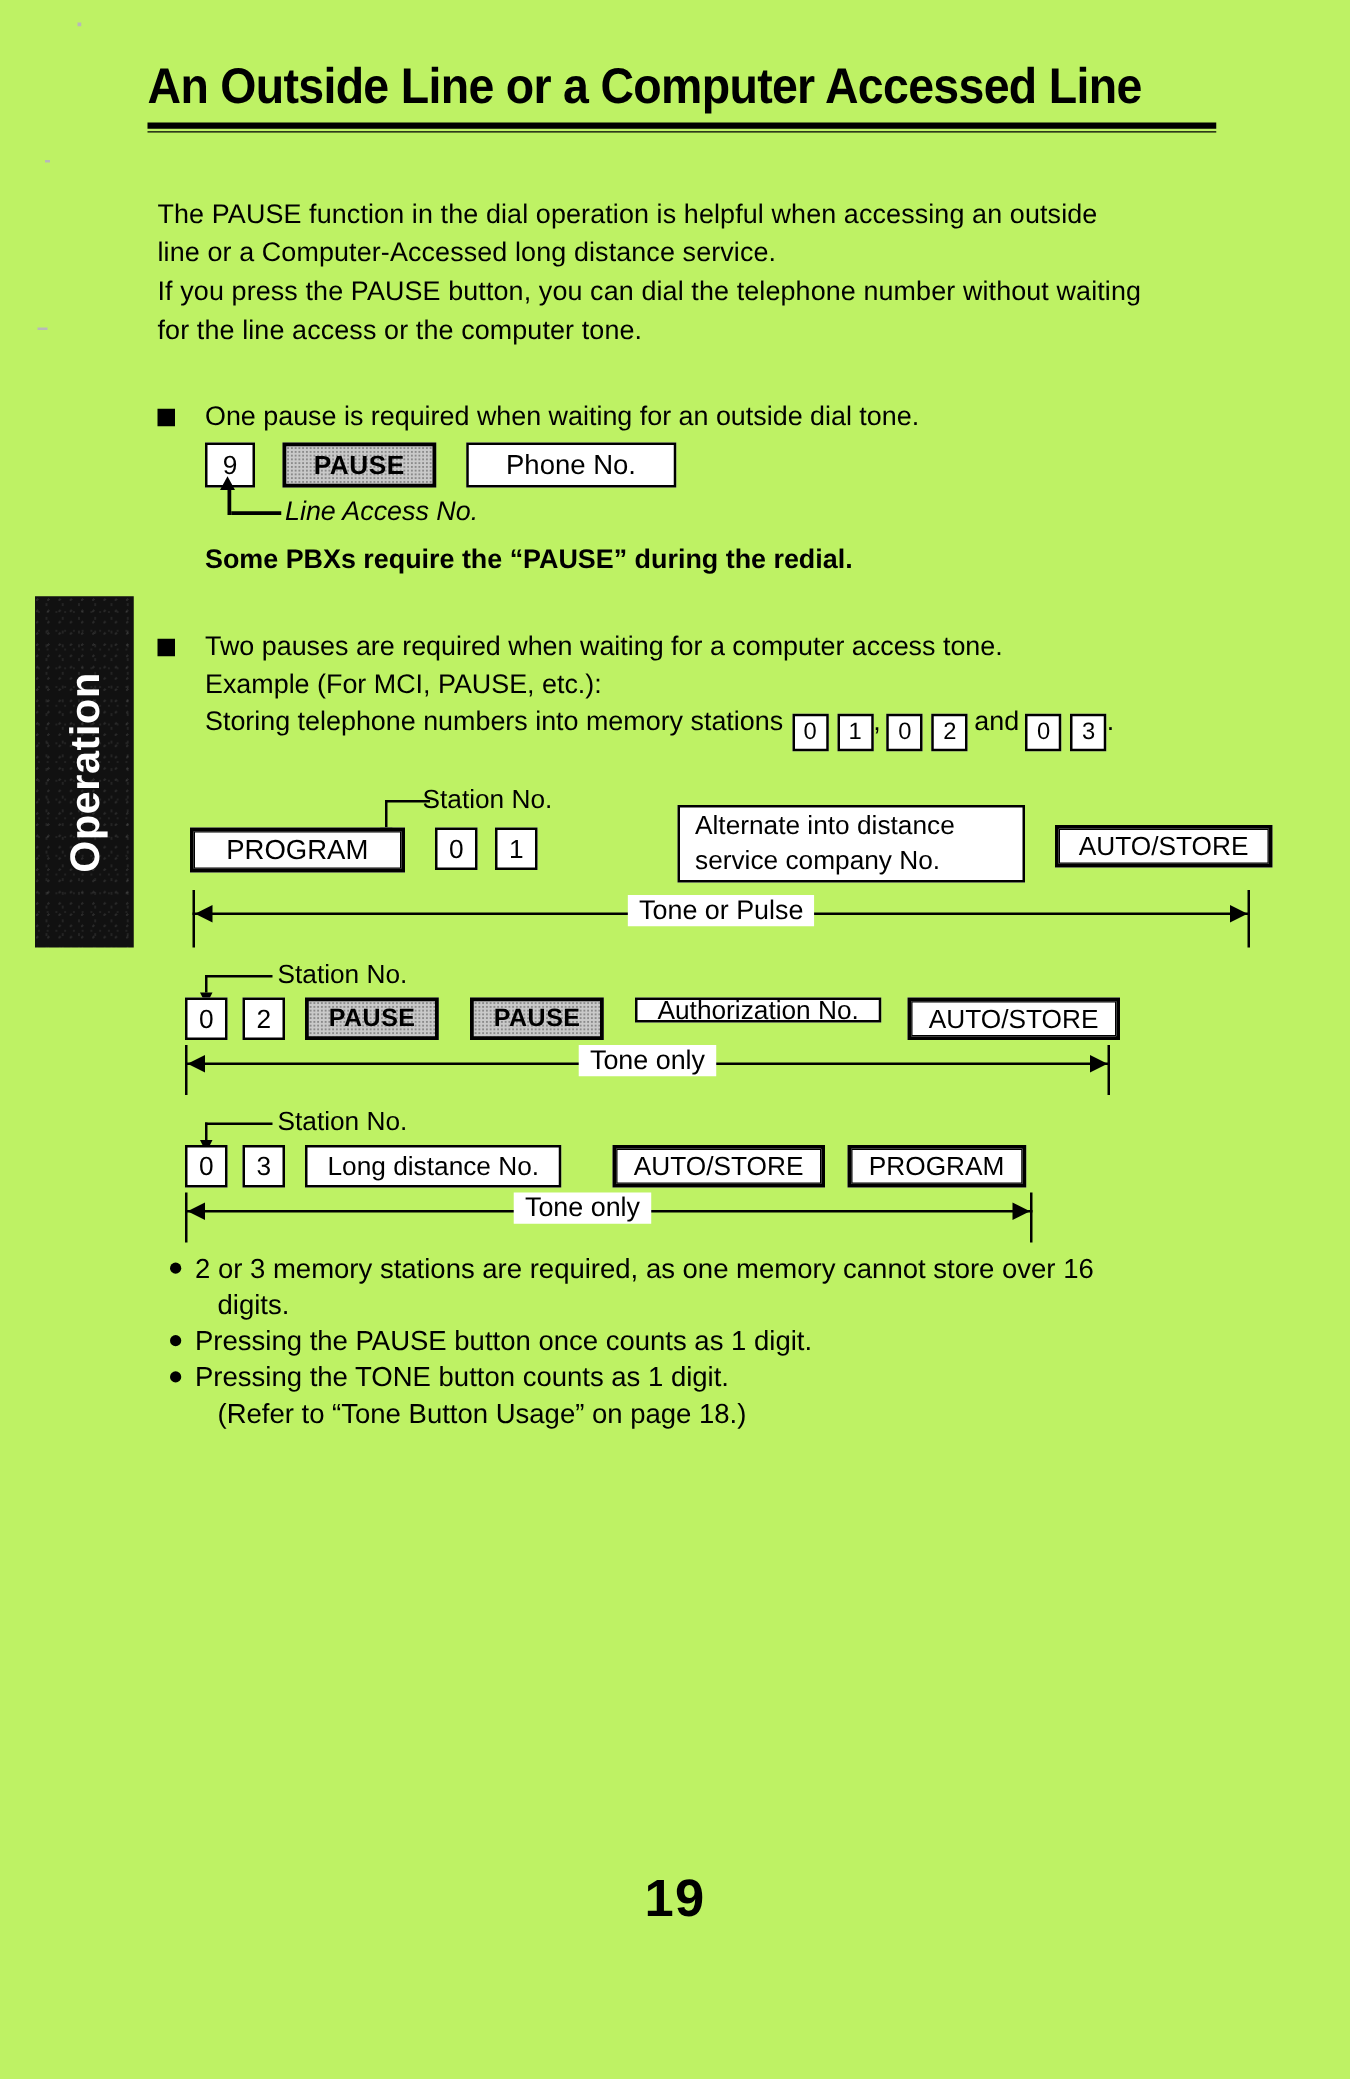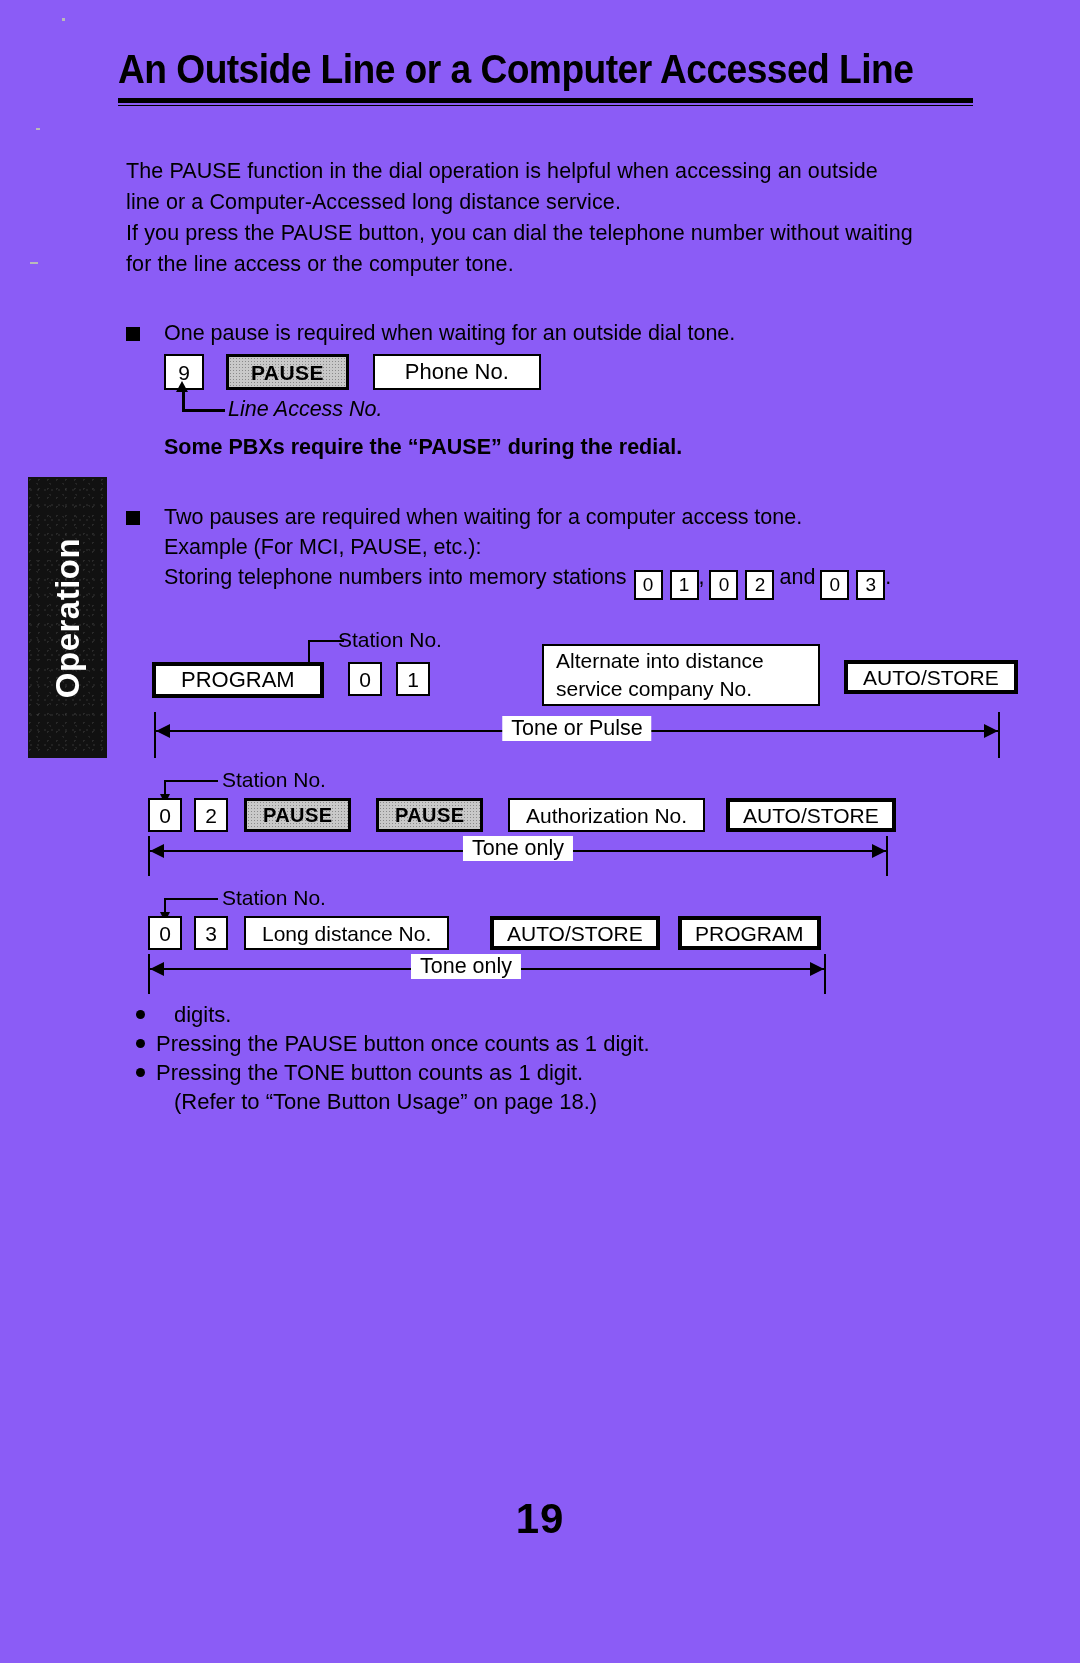--- a/index.html
+++ b/index.html
@@ -13,21 +13,21 @@
     position: relative;
     font-family: "Liberation Sans", sans-serif;
     color: #000000;
     overflow: hidden;
   }
 
   
   #page {
     position: absolute;
     inset: 0;
-    background: #8b5cf6;
+    background: #bef264;
   }
 
   
   .title-block {
     position: absolute;
     left: 118px;
     top: 48px;
     width: 855px;
   }
   .page-title {
@@ -428,21 +428,21 @@
       <span class="st-elbow" style="left:38px;top:10px;width:54px;">
         <span class="h" style="width:54px;"></span>
         <span class="v" style="height:14px;"></span>
         <span class="ar" style="left:-4px;top:14px;"></span>
       </span>
 
       <span class="kbox digit" style="position:absolute;left:22px;top:28px;">0</span>
       <span class="kbox digit" style="position:absolute;left:68px;top:28px;">2</span>
       <span class="kbox shaded" style="position:absolute;left:118px;top:28px;height:34px;padding:0 16px;font-size:20px;">PAUSE</span>
       <span class="kbox shaded" style="position:absolute;left:250px;top:28px;height:34px;padding:0 16px;font-size:20px;">PAUSE</span>
-      <span class="kbox" style="position:absolute;left:382px;top:28px;height:34px;padding:0 16px;font-size:21px;border-width:2px;">Authorization No.</span>
+      <span class="kbox" style="position:absolute;left:382px;top:28px;height:20px;padding:0 16px;font-size:21px;border-width:2px;">Authorization No.</span>
       <span class="kbox thick" style="position:absolute;left:600px;top:28px;height:34px;padding:0 14px;font-size:21px;">AUTO/STORE</span>
     </div>
 
     <div class="meas" style="position:relative;left:22px;width:740px;margin-top:4px;height:40px;">
       <span class="tick-l" style="height:40px;"></span>
       <span class="tick-r" style="height:40px;"></span>
       <span class="rule" style="width:740px;top:14px;"></span>
       <span class="arr-l" style="top:8px;"></span>
       <span class="arr-r" style="top:8px;"></span>
       <span class="cap" style="left:370px;top:0px;">Tone only</span>
@@ -469,20 +469,21 @@
       <span class="rule" style="width:678px;top:14px;"></span>
       <span class="arr-l" style="top:8px;"></span>
       <span class="arr-r" style="top:8px;"></span>
       <span class="cap" style="left:318px;top:0px;">Tone only</span>
     </div>
   </div>
 
   <div class="notes">
     <div class="note">
       <span class="dot"></span>
+      <span>2 or 3 memory stations are required, as one memory cannot store over 16</span>
       <span class="cont">digits.</span>
     </div>
     <div class="note">
       <span class="dot"></span>
       <span>Pressing the PAUSE button once counts as 1 digit.</span>
     </div>
     <div class="note">
       <span class="dot"></span>
       <span>Pressing the TONE button counts as 1 digit.</span>
       <span class="cont">(Refer to “Tone Button Usage” on page 18.)</span>

